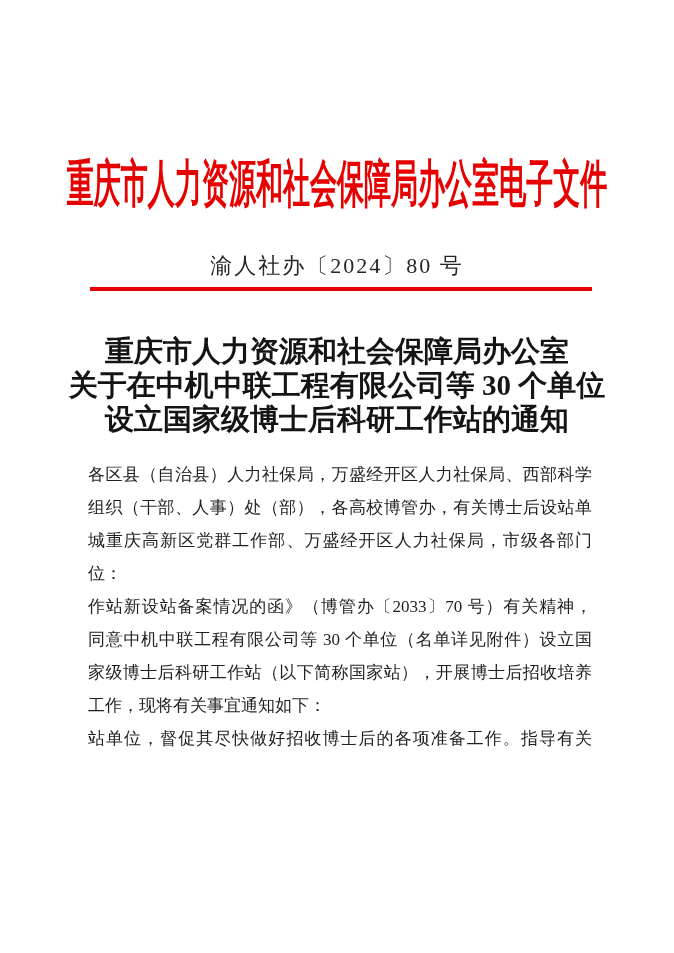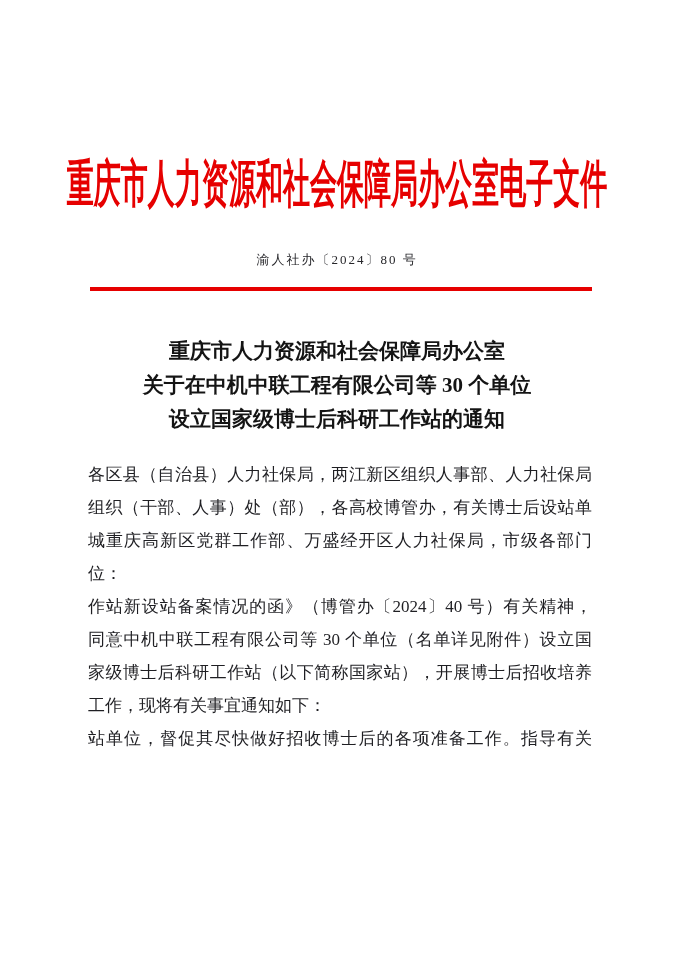--- a/index.html
+++ b/index.html
@@ -25,39 +25,39 @@
     font-weight: 900;
     color: var(--accent-red);
     letter-spacing: 0px;
   }
   .doc-number {
     position: absolute;
     top: 251px;
     left: 0;
     width: 674px;
     text-align: center;
-    font-size: 13px;
+    font-size: 22px;
     letter-spacing: 2px;
     color: #26262a;
   }
   .red-rule {
     position: absolute;
     top: 287px;
     left: 90px;
     width: 502px;
     height: 4px;
     background: var(--accent-red);
   }
   .title-block {
     position: absolute;
     top: 334px;
     left: 0;
     width: 674px;
     text-align: center;
-    font-size: 21px;
+    font-size: 29px;
     font-weight: bold;
     line-height: 34px;
     color: #141414;
   }
   .body-block {
     position: absolute;
     top: 458px;
     left: 88px;
     width: 504px;
     font-size: 17px;
@@ -92,25 +92,25 @@
 
   <div class="red-rule"></div>
 
   <div class="title-block" id="title-block">
       <div>重庆市人力资源和社会保障局办公室</div>
       <div>关于在中机中联工程有限公司等 30 个单位</div>
       <div>设立国家级博士后科研工作站的通知</div>
     </div>
 
   <div class="body-block" id="body-block">
-      <div class="body-line">各区县（自治县）人力社保局，两江新区组织人事部、人力社保局</div>
+      <div class="body-line">各区县（自治县）人力社保局，万盛经开区人力社保局、西部科学</div>
       <div class="body-line">组织（干部、人事）处（部），各高校博管办，有关博士后设站单</div>
       <div class="body-line">城重庆高新区党群工作部、万盛经开区人力社保局，市级各部门</div>
       <div class="body-line no-flush">位：</div>
-      <div class="body-line">作站新设站备案情况的函》（博管办〔2024〕40 号）有关精神，</div>
+      <div class="body-line">作站新设站备案情况的函》（博管办〔2033〕70 号）有关精神，</div>
       <div class="body-line">同意中机中联工程有限公司等 30 个单位（名单详见附件）设立国</div>
       <div class="body-line">家级博士后科研工作站（以下简称国家站），开展博士后招收培养</div>
       <div class="body-line no-flush">工作，现将有关事宜通知如下：</div>
       <div class="body-line">站单位，督促其尽快做好招收博士后的各项准备工作。指导有关</div>
     </div>
 
   <div class="page-number">– 1 –</div>
 
 </div>
 

